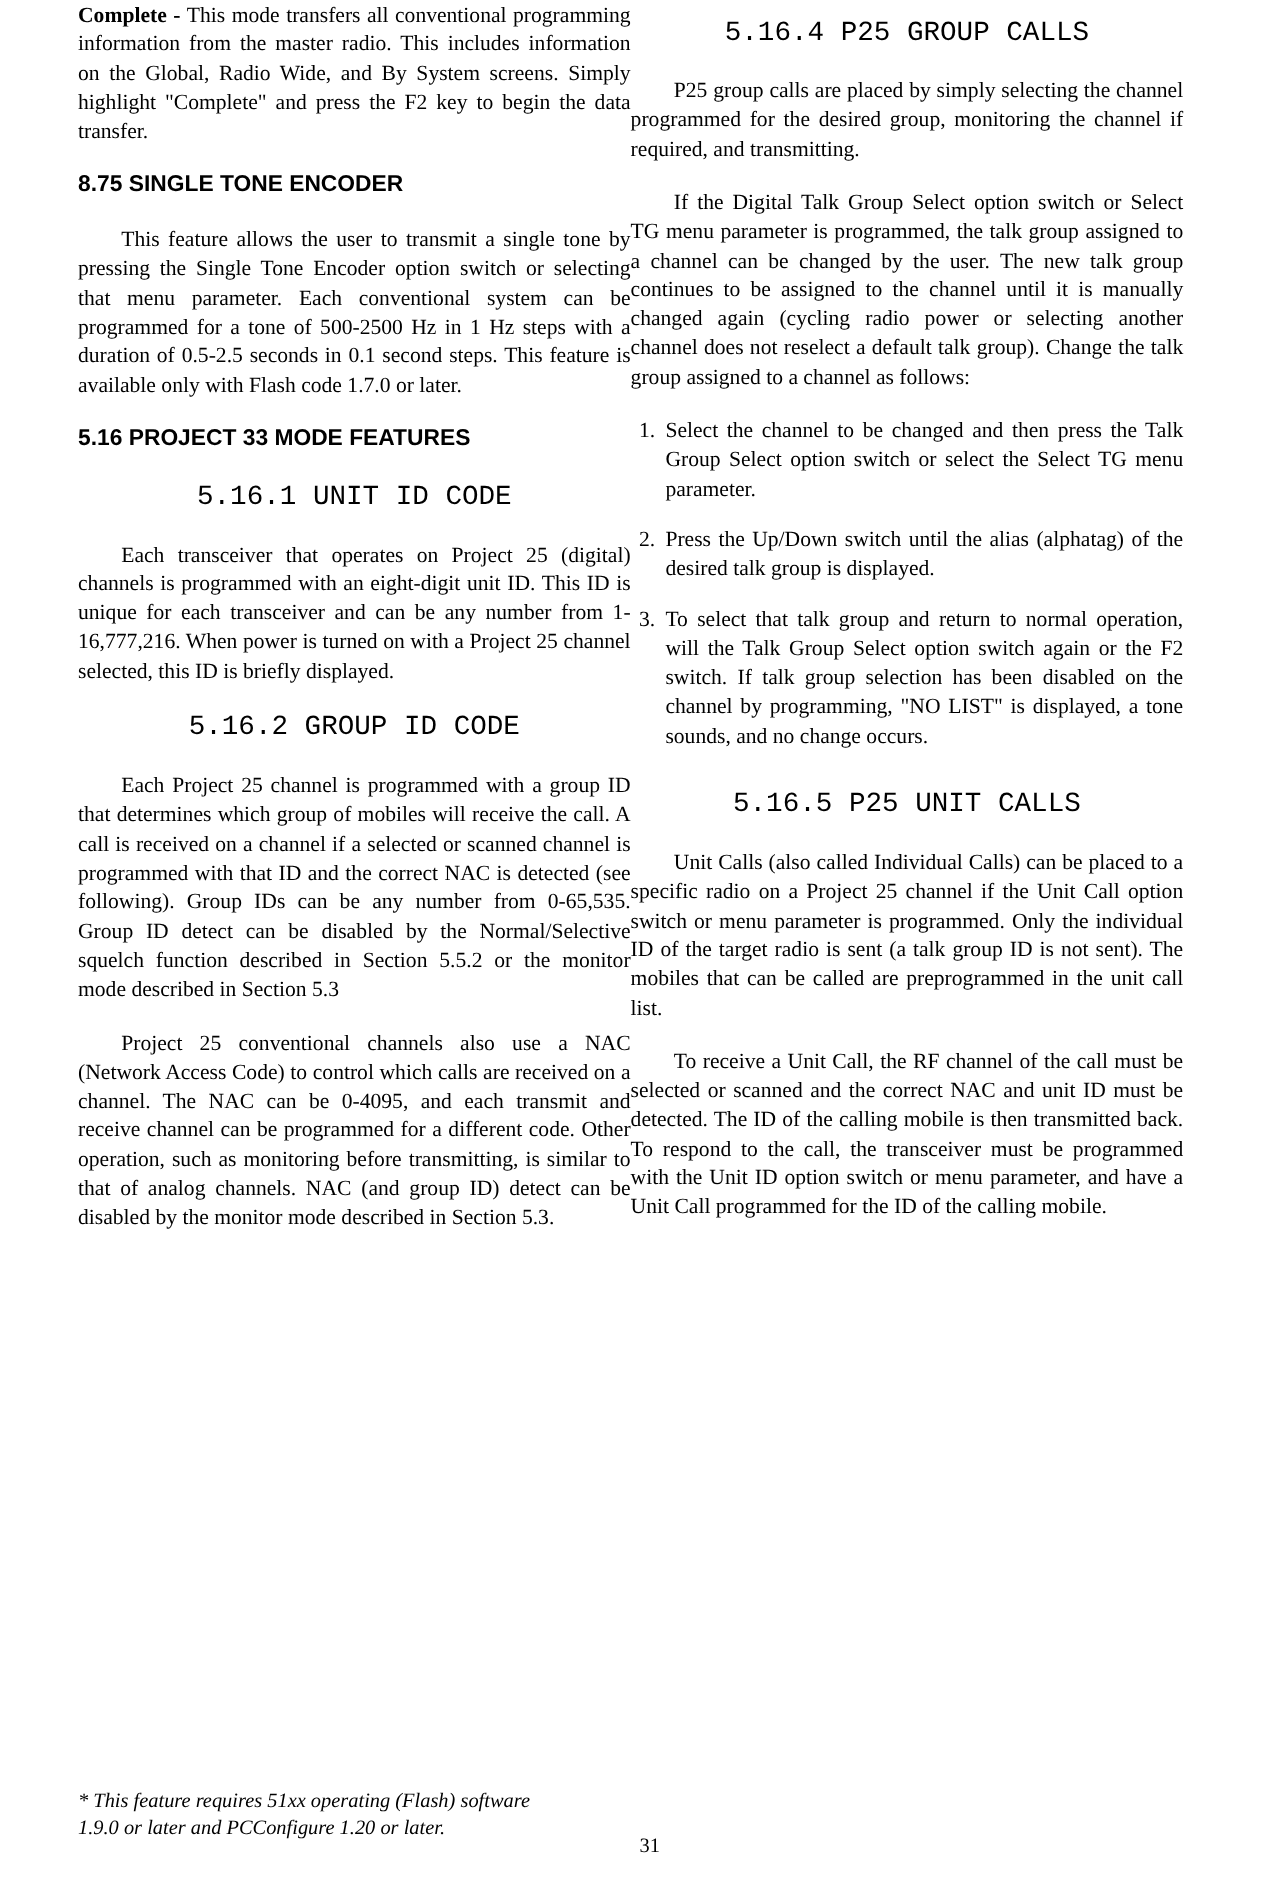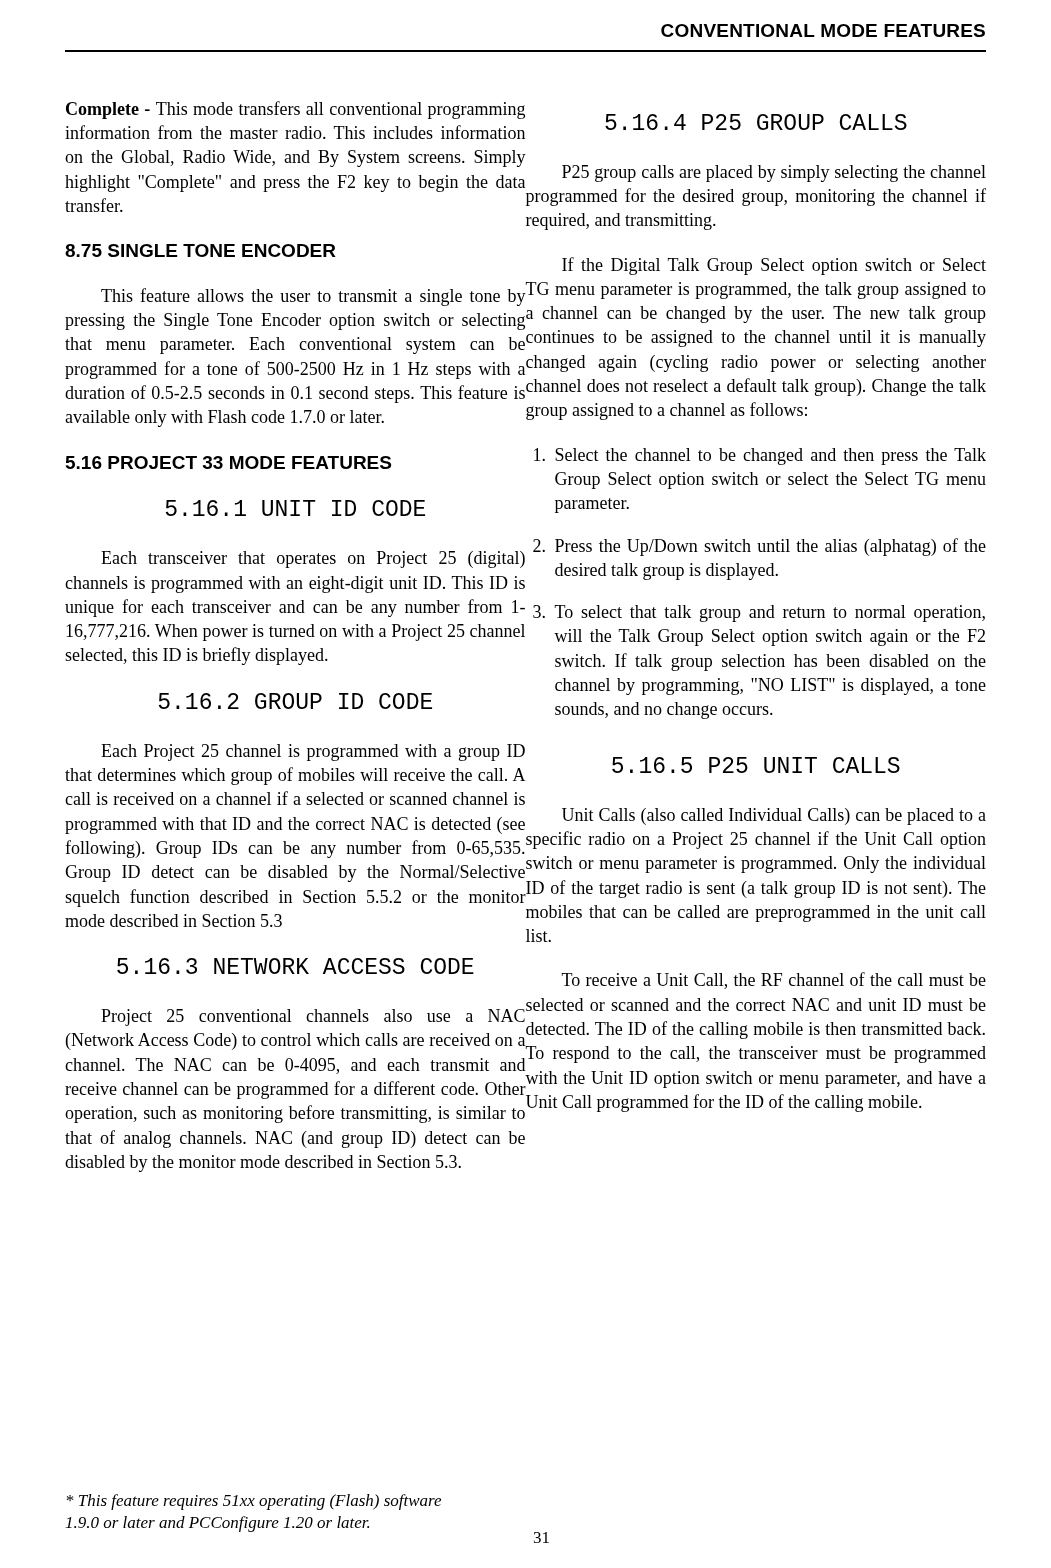--- a/index.html
+++ b/index.html
@@ -85,42 +85,40 @@
     text-align: center;
     font-size: 17px;
   }
   .bold { font-weight: bold; }
 </style>
 </head>
 <body>
 
 <div class="page">
 
-  <div class="header">CONVENTIONAL MODE FEATURES</div>
 
   <div class="columns">
 
     <div class="col">
 
       <p>
         <span class="bold">Complete - </span><span>This mode transfers all conventional programming information from the master radio. This includes information on the Global, Radio Wide, and By System screens. Simply highlight "Complete" and press the F2 key to begin the data transfer.</span>
       </p>
 
       <div class="h-main">8.75 SINGLE TONE ENCODER</div>
       <p class="indent">This feature allows the user to transmit a single tone by pressing the Single Tone Encoder option switch or selecting that menu parameter. Each conventional system can be programmed for a tone of 500-2500 Hz in 1 Hz steps with a duration of 0.5-2.5 seconds in 0.1 second steps. This feature is available only with Flash code 1.7.0 or later.</p>
 
       <div class="h-main">5.16 PROJECT 33 MODE FEATURES</div>
 
       <div class="h-sub">5.16.1  UNIT ID CODE</div>
       <p class="indent">Each transceiver that operates on Project 25 (digital) channels is programmed with an eight-digit unit ID. This ID is unique for each transceiver and can be any number from 1-16,777,216. When power is turned on with a Project 25 channel selected, this ID is briefly displayed.</p>
 
       <div class="h-sub">5.16.2  GROUP ID CODE</div>
       <p class="indent">Each Project 25 channel is programmed with a group ID that determines which group of mobiles will receive the call. A call is received on a channel if a selected or scanned channel is programmed with that ID and the correct NAC is detected (see following). Group IDs can be any number from 0-65,535. Group ID detect can be disabled by the Normal/Selective squelch function described in Section 5.5.2 or the monitor mode described in Section 5.3</p>
 
-      <div class="h-sub">5.16.3  NETWORK ACCESS CODE</div>
       <p class="indent">Project 25 conventional channels also use a NAC (Network Access Code) to control which calls are received on a channel. The NAC can be 0-4095, and each transmit and receive channel can be programmed for a different code. Other operation, such as monitoring before transmitting, is similar to that of analog channels. NAC (and group ID) detect can be disabled by the monitor mode described in Section 5.3.</p>
 
     </div>
 
     <div class="col">
 
       <div class="h-sub">5.16.4  P25 GROUP CALLS</div>
       <p class="indent">P25 group calls are placed by simply selecting the channel programmed for the desired group, monitoring the channel if required, and transmitting.</p>
 
 

